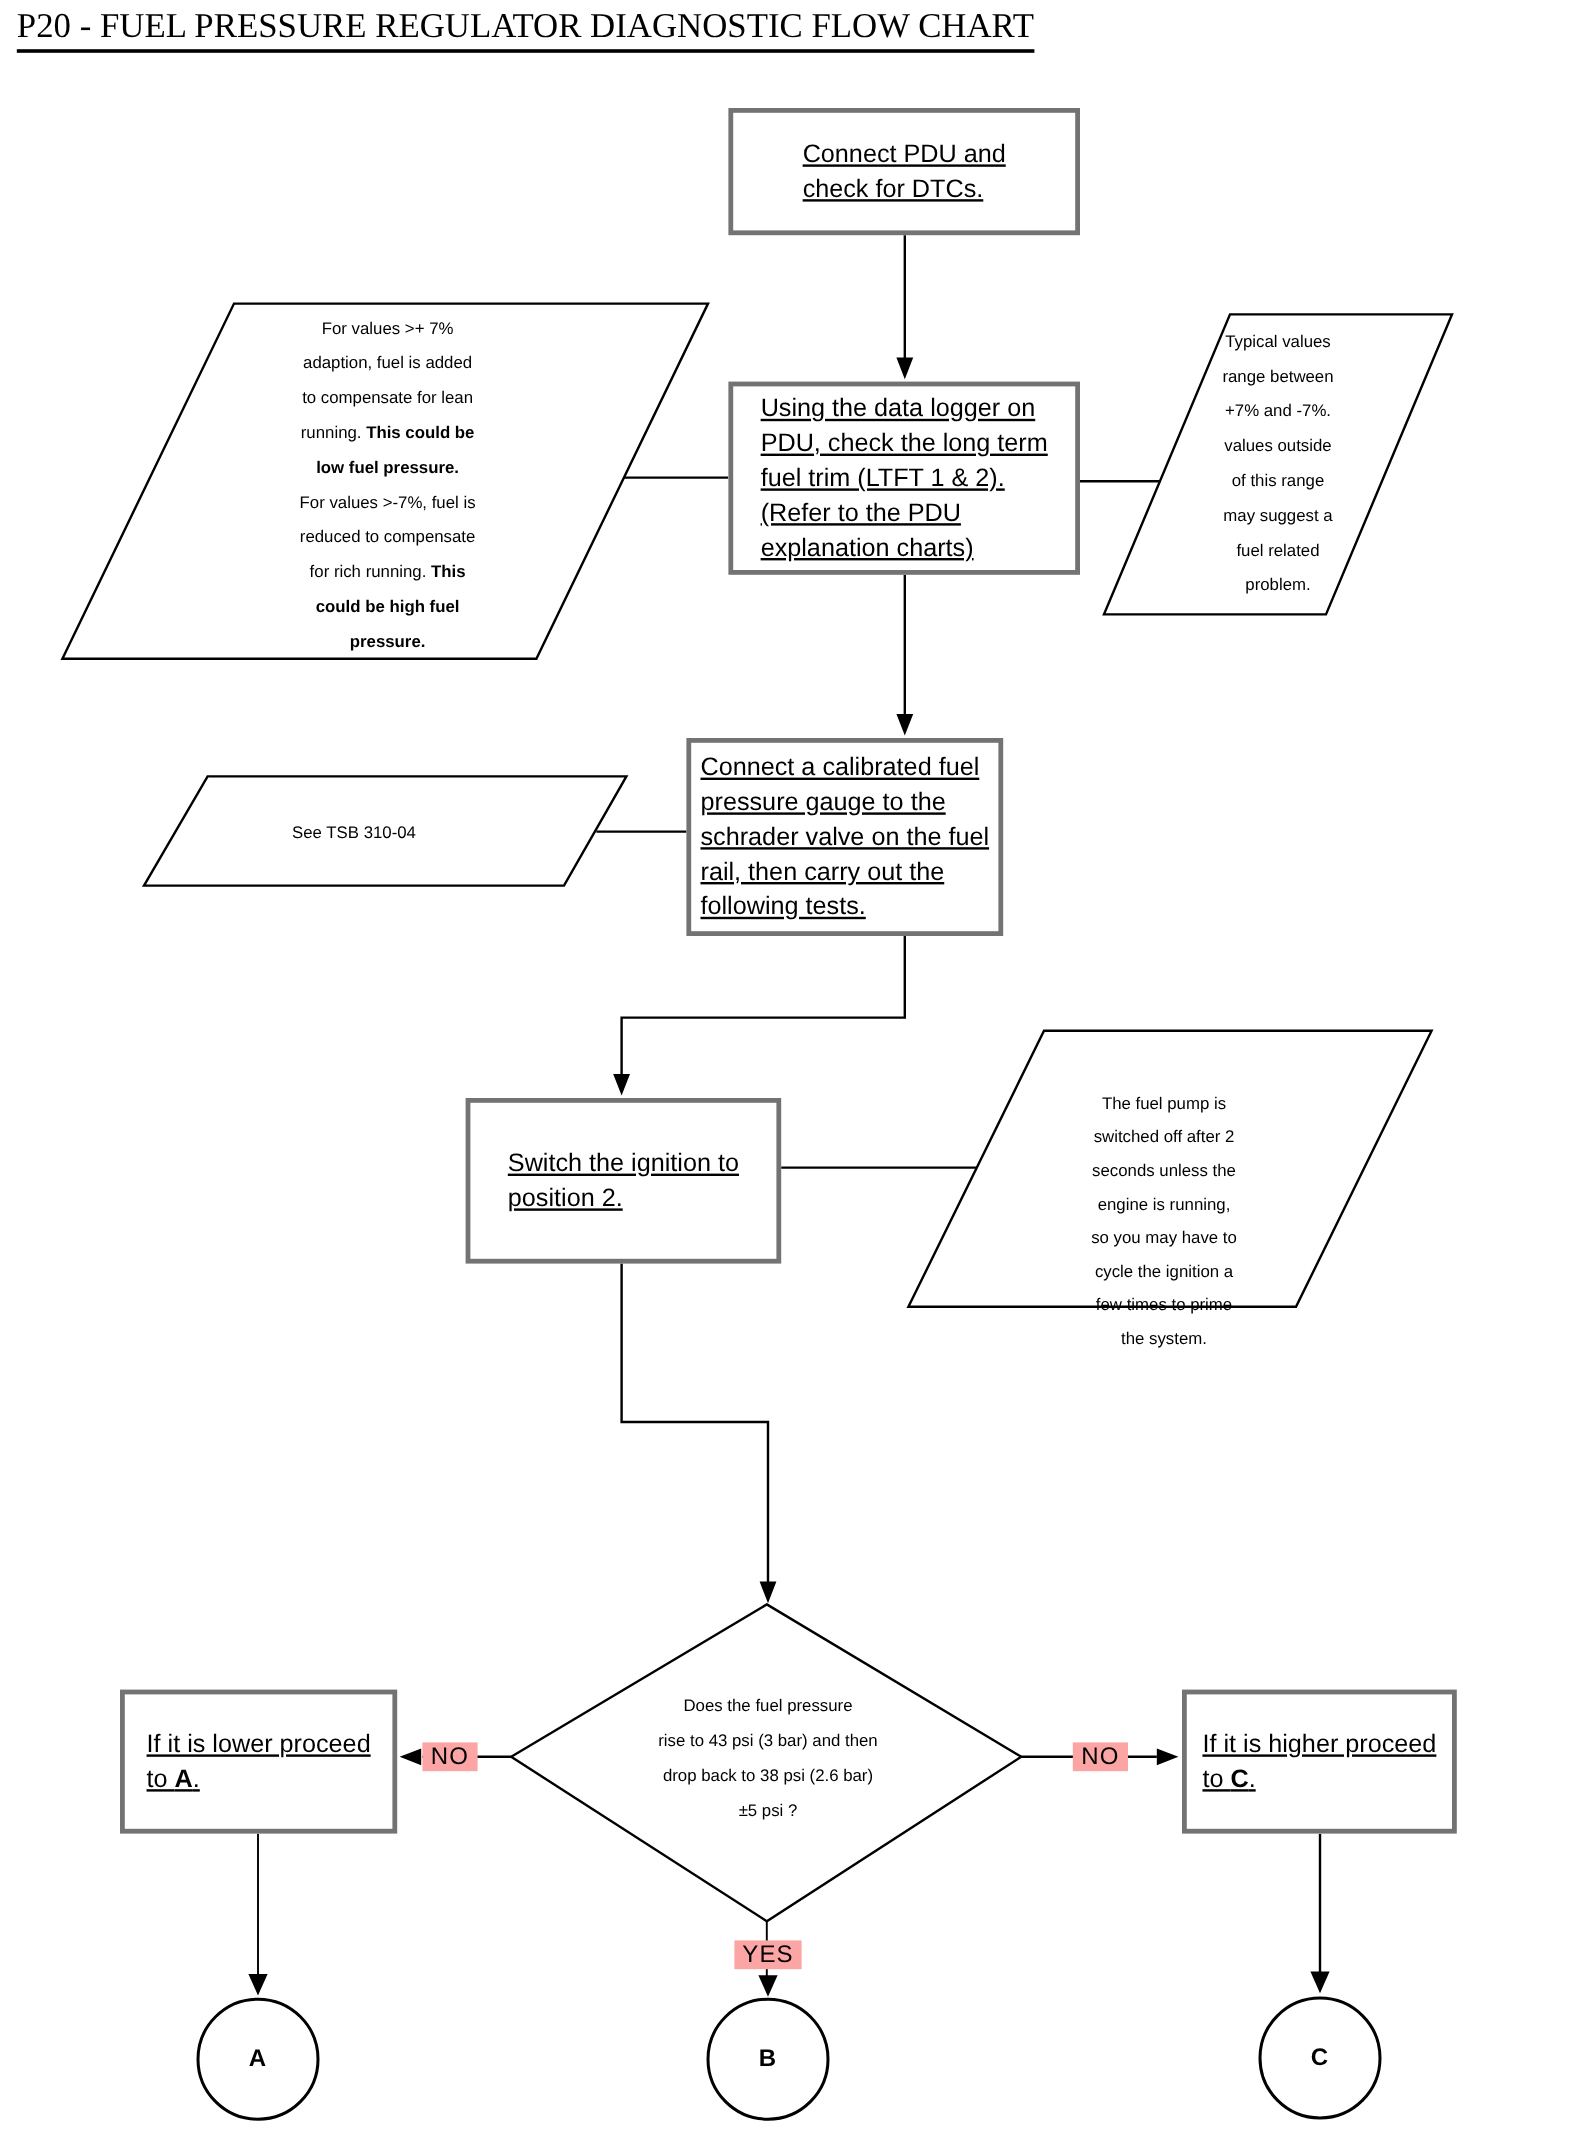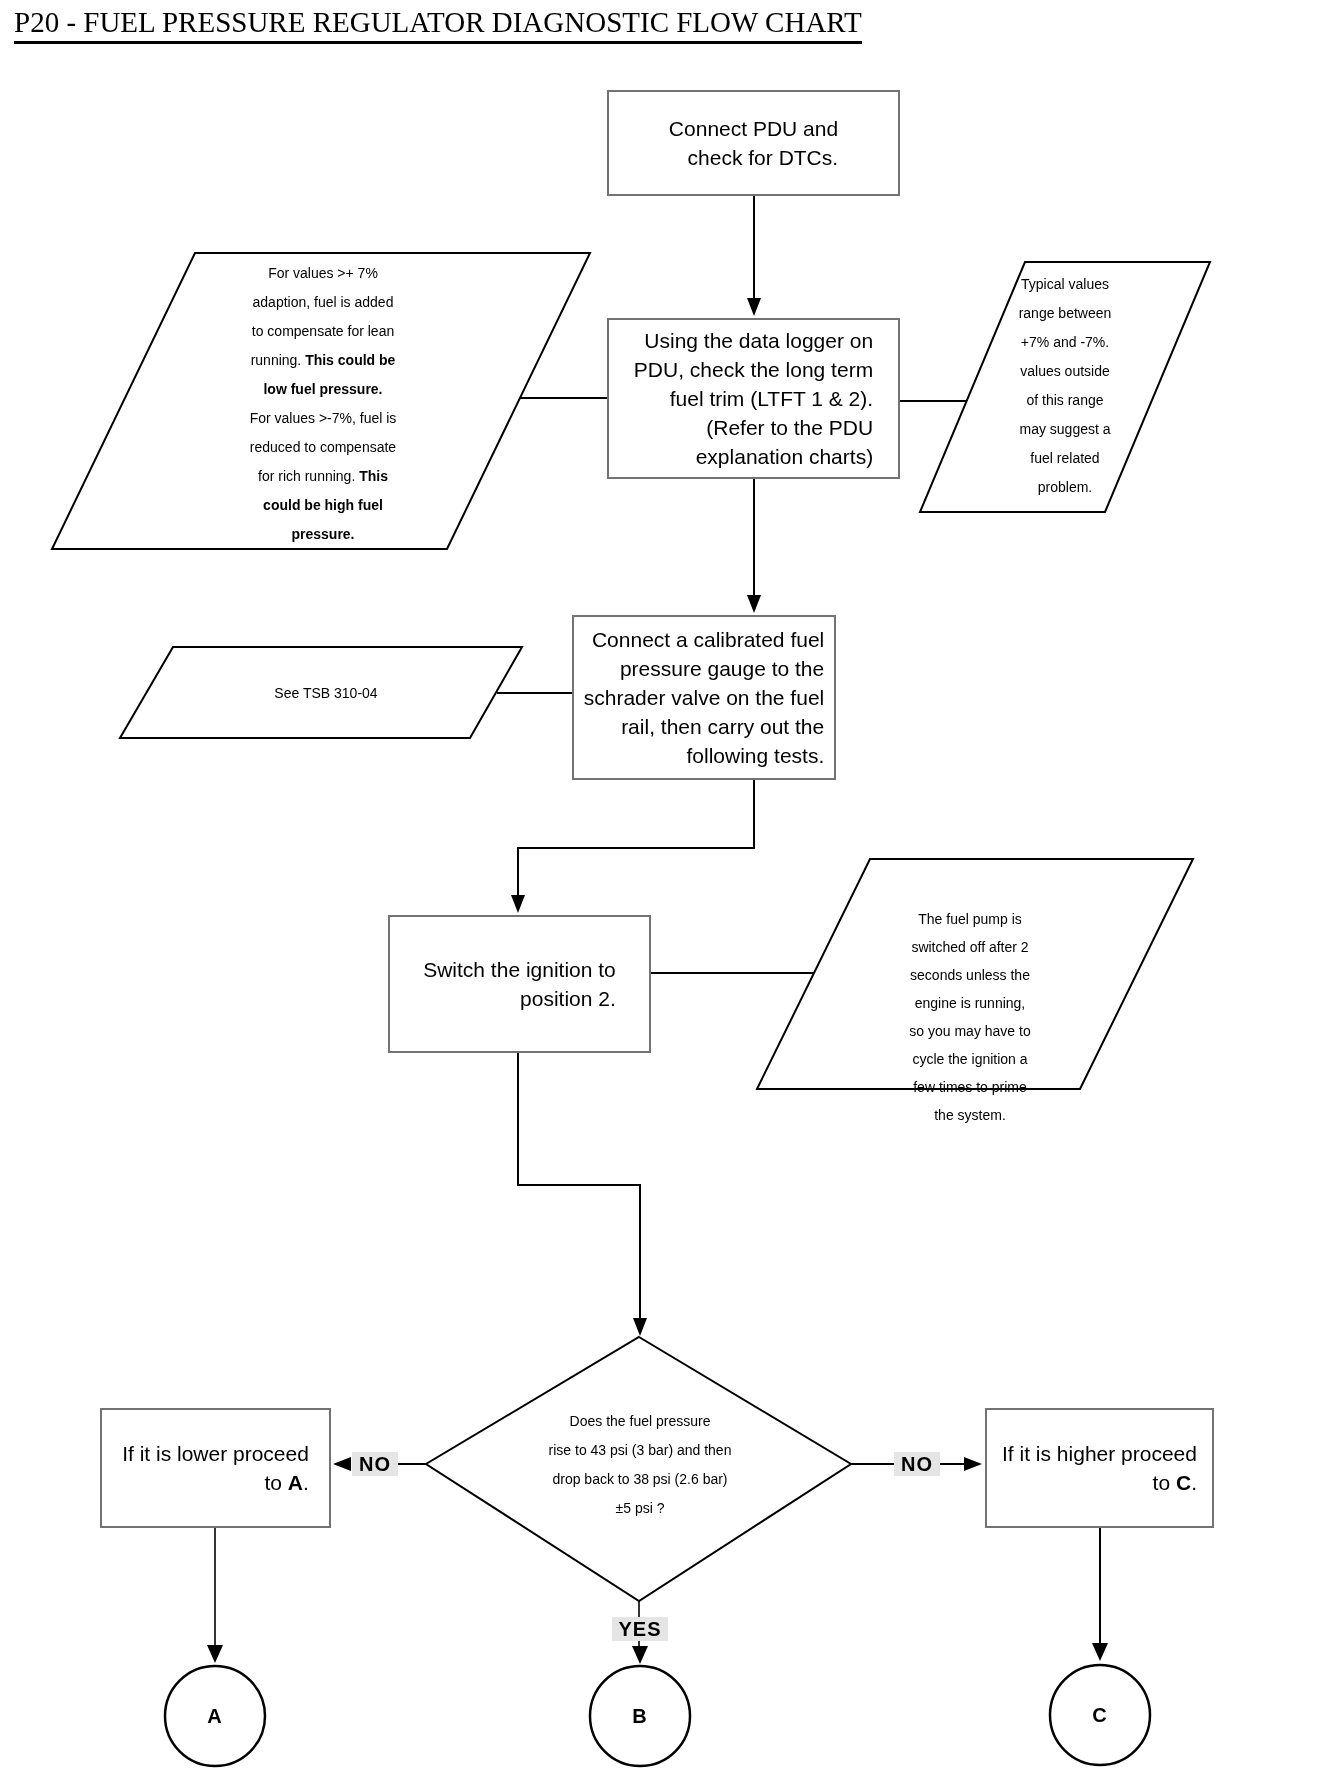--- a/index.html
+++ b/index.html
@@ -8,33 +8,33 @@
     font-family:"Liberation Sans",sans-serif;color:#000;overflow:hidden;
   }
   #shapes{position:absolute;left:0;top:0;width:1328px;height:1780px;}
   .title{
     position:absolute;left:14px;top:6px;
     font-family:"Liberation Serif",serif;font-weight:400;font-size:29px;
     border-bottom:3px solid #000;padding-bottom:2px;letter-spacing:0px;
     white-space:nowrap;
   }
   .box{
-    position:absolute;border:2px solid #737373;background:#fff;box-sizing:border-box;
+    position:absolute;border:4px solid #737373;background:#fff;box-sizing:border-box;
     display:flex;align-items:center;justify-content:center;
-    text-align:right;font-size:21px;line-height:29px;white-space:pre-line;
+    text-align:left;font-size:21px;line-height:29px;white-space:pre-line;text-decoration:underline;
   }
   .node-text{
     position:absolute;text-align:center;font-size:14px;line-height:29px;
     white-space:pre-line;
   }
   .lh28{line-height:28px;}
   .b{font-weight:700;}
   .edge-label{
-    position:absolute;background:#e5e5e5;font-size:20px;letter-spacing:1px;
-    text-align:center;line-height:24px;font-weight:bold;
+    position:absolute;background:#fca5a5;font-size:20px;letter-spacing:1px;
+    text-align:center;line-height:24px;
   }
   .circle-letter{
     position:absolute;width:100px;height:100px;display:flex;
     align-items:center;justify-content:center;font-weight:700;font-size:20px;
     letter-spacing:1px;
   }
 </style>
 </head>
 <body>
 
@@ -120,21 +120,21 @@
 
   <div class="node-text" style="left:940px;top:270px;width:250px;">Typical values
 range between
 +7% and -7%.
 values outside
 of this range
 may suggest a
 fuel related
 problem.</div>
 
-  <div class="node-text" style="left:176px;top:679px;width:300px;">See TSB 310-04</div>
+  <div class="node-text" style="left:145px;top:679px;width:300px;">See TSB 310-04</div>
 
   <div class="node-text lh28" style="left:840px;top:865px;width:260px;margin-top:40px;">The fuel pump is
 switched off after 2
 seconds unless the
 engine is running,
 so you may have to
 cycle the ignition a
 few times to prime
 the system.</div>
 

